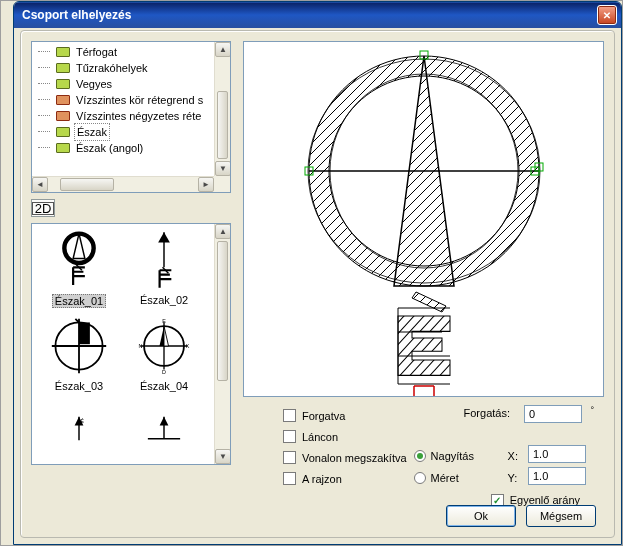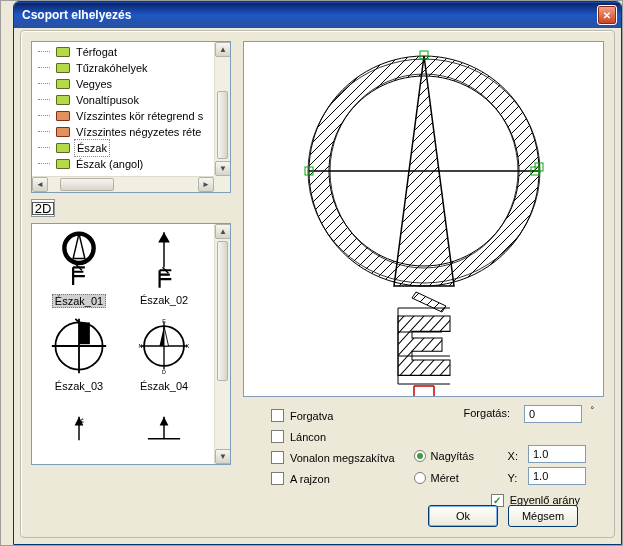--- a/index.html
+++ b/index.html
@@ -48,35 +48,35 @@
 
 .preview { position:absolute; left:222px; top:10px; right:10px; height:356px; background:#fff; border:1px solid #7f9db9; display:flex; align-items:flex-start; justify-content:center; padding-top:4px; }
 
 
 .controls { position:absolute; left:222px; right:10px; top:374px; bottom:6px; }
 .ctrlrow { display:flex; align-items:center; height:22px; }
 .ck { width:13px; height:13px; border:1px solid #7a7a7a; background:#fff; margin-right:6px; display:inline-flex; align-items:center; justify-content:center; font-size:10px; color:#1d8c2a; }
 .ck.checked::after { content:"✓"; font-weight:bold; }
 .radio { width:12px; height:12px; border:1px solid #7a7a7a; border-radius:50%; margin-right:5px; display:inline-flex; align-items:center; justify-content:center; background:#fff; }
 .radio.checked::after { content:""; width:6px; height:6px; background:#3aa03a; border-radius:50%; }
-.leftchecks { position:absolute; left:28px; top:0; }
+.leftchecks { position:absolute; left:40px; top:0; }
 .leftchecks .ctrlrow { height:21px; }
 .rotlbl { position:absolute; right:94px; top:2px; }
 .rotinp { position:absolute; right:22px; top:0; }
 .deg { position:absolute; right:10px; top:0; font-size:9px; }
 .radiocol { position:absolute; right:130px; top:40px; }
 .radiocol .ctrlrow { height:22px; }
 .xylbl { position:absolute; right:86px; top:40px; }
 .xylbl .ctrlrow { height:22px; }
 .xyinp { position:absolute; right:18px; top:38px;margin-left:35px; }
 .xyinp .ctrlrow { height:22px; }
 .eqrow { position:absolute; right:24px; top:84px; }
 .input { width:58px; height:18px; border:1px solid #7f9db9; background:#fff; padding:0 4px; line-height:16px; text-align:left; }
 
-.btnrow { position:absolute; right:26px; bottom:4px; display:flex; gap:10px; }
+.btnrow { position:absolute; right:8px; bottom:4px; display:flex; gap:10px; }
 .btn { width:70px; height:22px; border:1px solid #003c74; border-radius:3px; background:linear-gradient(#fff,#eceadb); display:flex; align-items:center; justify-content:center; }
 .btn.default { box-shadow:0 0 0 1px #7eb4ea inset; }
 
 .disabled { color:#a0a0a0; }
 .disabled .ck { border-color:#bdbdbd; }
 </style>
 </head>
 <body>
 
 <div class="outerwrap">
@@ -99,24 +99,20 @@
                   <span class="treeicon"></span>
                   <span class="lbl">Térfogat</span>
                 </div>
               <div class="treerow">
                   <span class="treeicon"></span>
                   <span class="lbl">Tűzrakóhelyek</span>
                 </div>
               <div class="treerow">
                   <span class="treeicon"></span>
                   <span class="lbl">Vegyes</span>
-                </div>
-              <div class="treerow">
-                  <span class="treeicon"></span>
-                  <span class="lbl">Vonaltípusok</span>
                 </div>
               <div class="treerow">
                   <span class="treeicon red"></span>
                   <span class="lbl">Vízszintes kör rétegrend s</span>
                 </div>
               <div class="treerow">
                   <span class="treeicon red"></span>
                   <span class="lbl">Vízszintes négyzetes réte</span>
                 </div>
               <div class="treerow selected">

